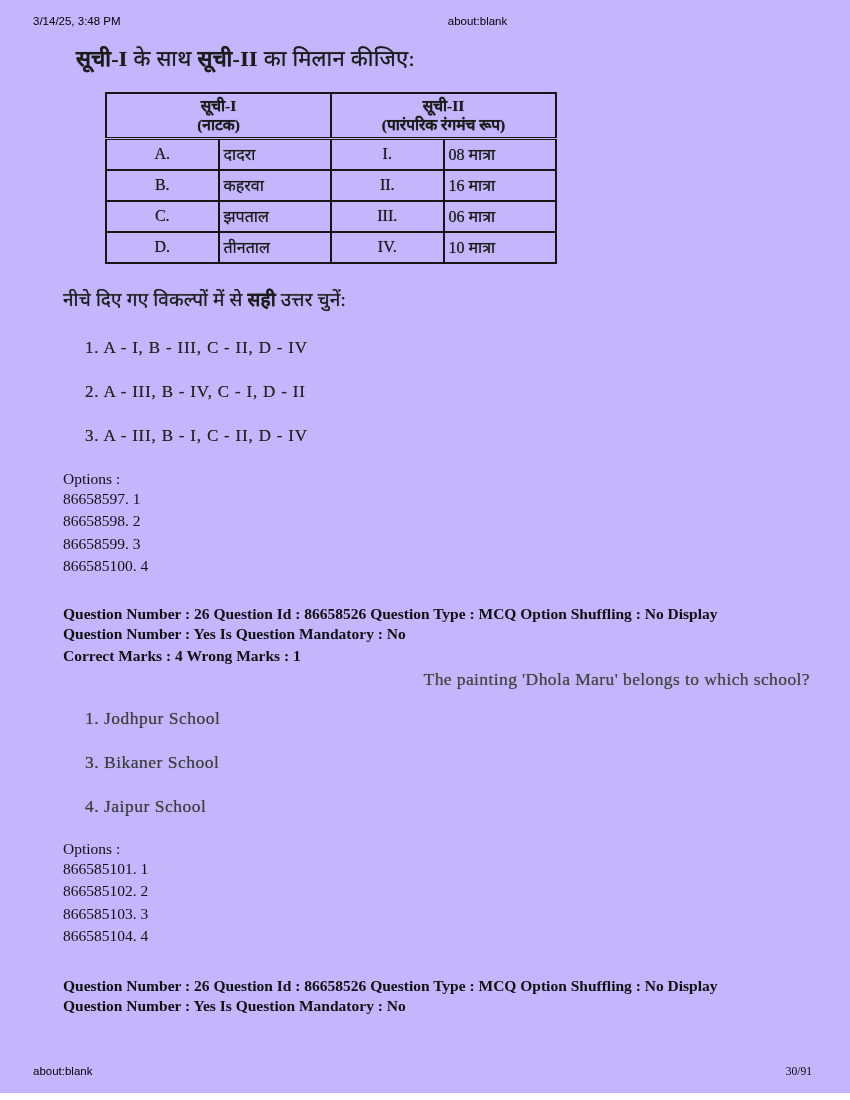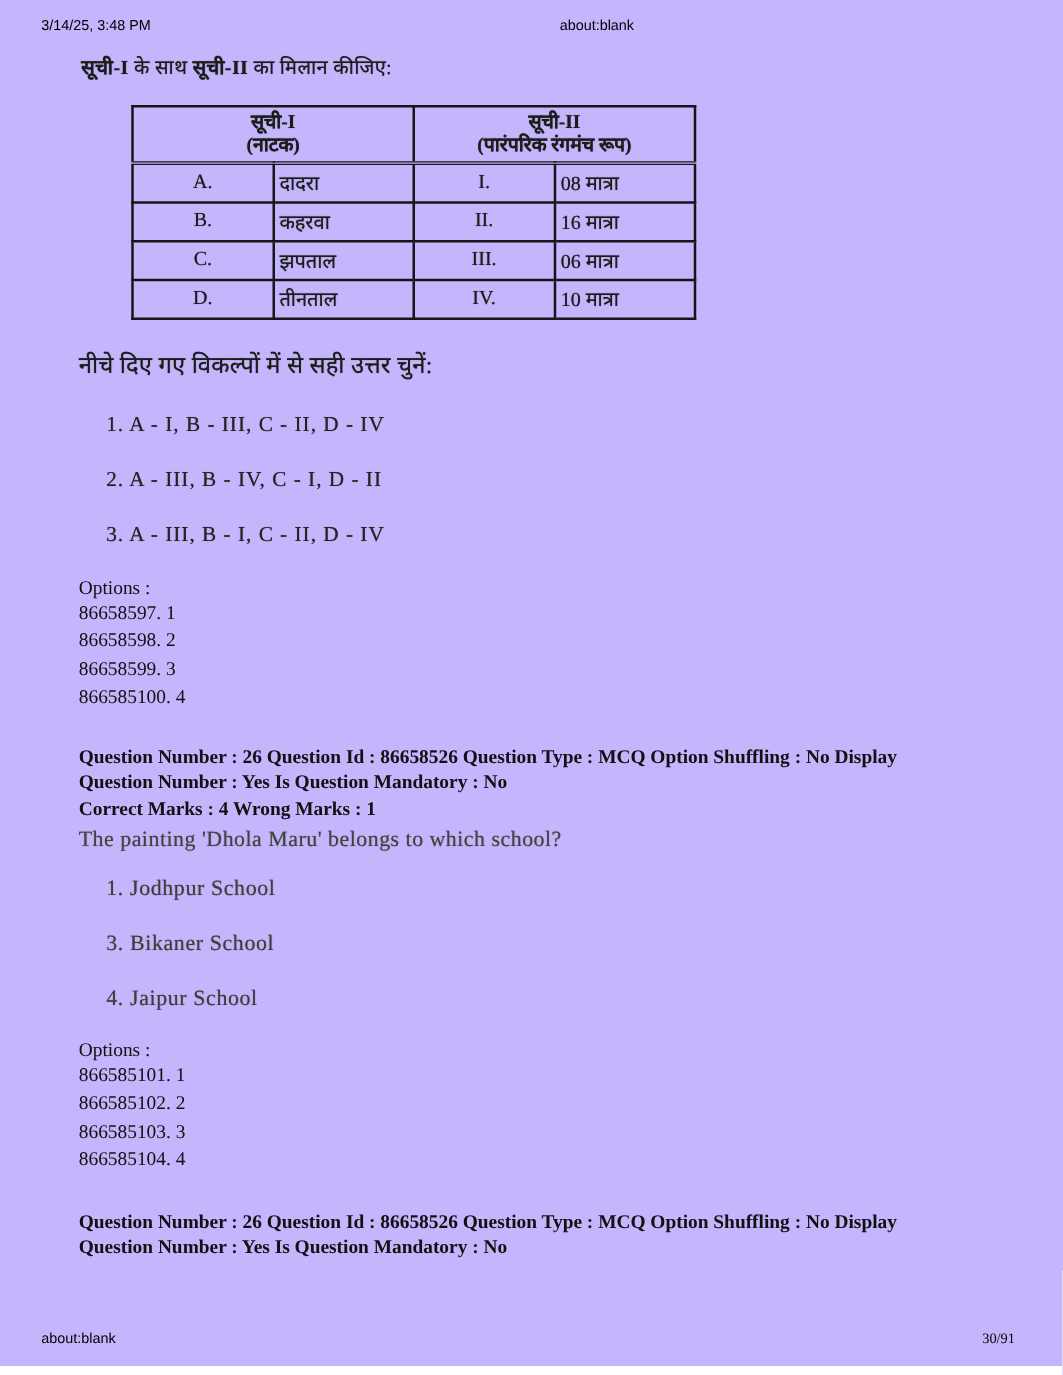--- a/index.html
+++ b/index.html
@@ -39,22 +39,22 @@
   .content { position: absolute; top: 36px; left: 63px; right: 40px; }
 
   
   .hi {
     font-family: "Liberation Serif", "DejaVu Sans", serif;
     color: #1b1b1b;
     text-shadow: 0 0 0.7px #4a4a4a;
   }
   .match-heading {
     margin-top: 6px;
-    margin-left: 2px;
-    font-size: 16px;
+    margin-left: 13px;
+    font-size: 22px;
     letter-spacing: 0.3px;
   }
   .match-heading .b { font-weight: bold; }
 
   
   table.match-table {
     margin-top: 20px;
     margin-left: 42px;
     border-collapse: collapse;
     width: 452px;
@@ -77,21 +77,21 @@
   td.cell-letter { width: 22px; text-align: center; padding: 1px 0; }
   td.cell-item  { width: 203px; padding-left: 8px; }
   td.cell-roman { width: 30px; text-align: center; padding: 1px 0; font-family: "Liberation Serif", serif; }
   td.cell-value { width: 197px; padding-left: 8px; }
 
   .instruction {
     margin-top: 22px;
     font-size: 19px;
     letter-spacing: 0.2px;
   }
-  .instruction .b { font-weight: normal; }
+  .instruction .b { font-weight: bold; }
 
   .combo-list { margin-top: 26px; margin-left: 22px; }
   .combo {
     font-size: 17px;
     color: #232323;
     text-shadow: 0 0 0.6px #555;
     letter-spacing: 0.8px;
     margin-bottom: 23px;
     height: 21px;
   }
@@ -114,20 +114,21 @@
   }
   .meta-top { margin-top: 26px; }
   .marks { margin-top: 2px; }
 
   .scan-q {
     margin-top: 3px;
     font-size: 17.5px;
     color: #434343;
     text-shadow: 0 0 0.8px #6a6a6a;
     letter-spacing: 0.4px;
+    text-align: right;
   }
   .choice-list { margin-top: 18px; margin-left: 22px; }
   .choice {
     font-size: 17.5px;
     color: #3d3d3d;
     text-shadow: 0 0 0.8px #6a6a6a;
     letter-spacing: 0.5px;
     margin-bottom: 22px;
     height: 22px;
   }

